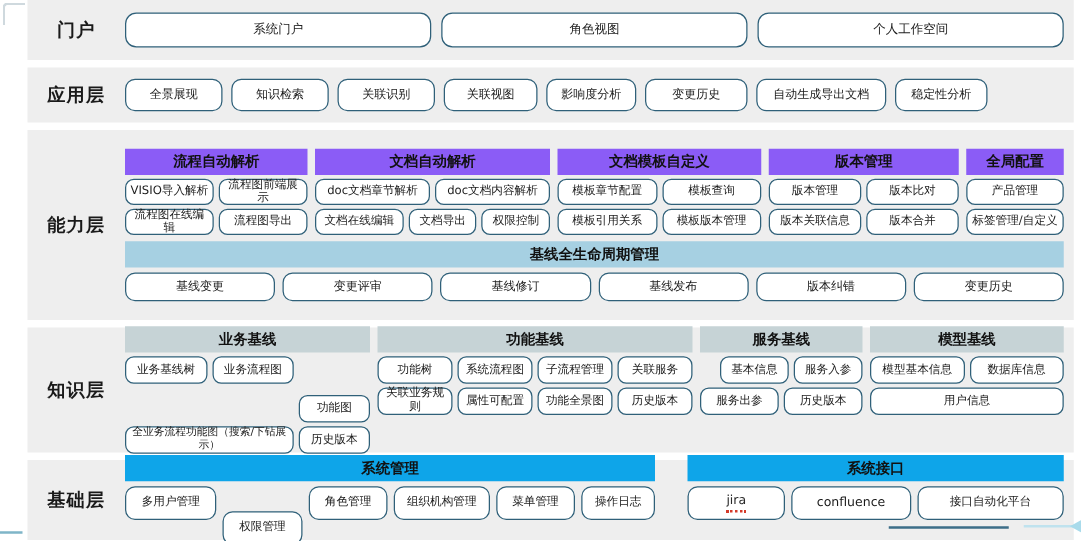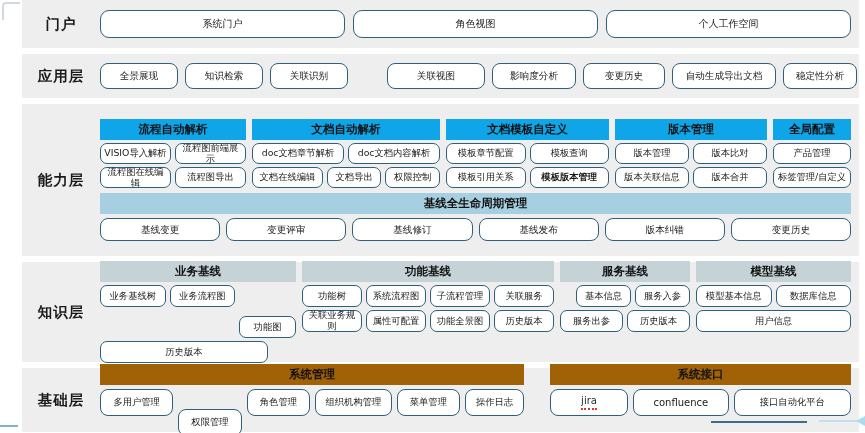--- a/index.html
+++ b/index.html
@@ -62,23 +62,23 @@
   
   .band{
     text-align:center;
     font-size:11.5px;
     font-weight:bold;
     color:#111;
     height:21px;
     line-height:21px;
     box-sizing:border-box;
   }
-  .band.cap{background:#0ea5e9;}
+  .band.cap{background:#8b5cf6;}
   .band.know{background:#c6d3d6;}
-  .band.base{background:#a16207;}
+  .band.base{background:#0ea5e9;}
   .band.wide{background:#a6d0e2;}
 
   
   .cap-groups{display:flex;gap:6px;}
   .cap-col{display:flex;flex-direction:column;gap:3px;}
   .cap-col .rowline{display:flex;gap:4px;}
   .cap-col .rowline .btn{height:21px;}
 
   .cap-lifecycle{margin-top:5px;}
   .life-row{display:flex;gap:6px;margin-top:4px;}
@@ -158,22 +158,22 @@
     </div>
   </div>
 
   <div class="layer" style="height:44px;justify-content:center;">
     <div class="layer-label">应用层</div>
     <div class="layer-body">
       <div class="app-row">
         <div class="btn" style="width:78px;">全景展现</div>
         <div class="btn" style="width:78px;">知识检索</div>
         <div class="btn" style="width:78px;">关联识别</div>
-        <div class="btn" style="width:98px;margin-left:32px;">关联视图</div>
-        <div class="btn" style="width:84px;">影响度分析</div>
+        <div class="btn" style="width:75px;">关联视图</div>
+        <div class="btn" style="width:72px;">影响度分析</div>
         <div class="btn" style="width:82px;">变更历史</div>
         <div class="btn" style="width:104px;">自动生成导出文档</div>
         <div class="btn" style="width:74px;">稳定性分析</div>
       </div>
     </div>
   </div>
 
   <div class="layer" style="height:152px;">
     <div class="layer-label">能力层</div>
     <div class="layer-body">
@@ -206,21 +206,21 @@
         </div>
 
         <div class="cap-col" style="flex:0 0 163px;">
           <div class="band cap">文档模板自定义</div>
           <div class="rowline">
             <div class="btn" style="flex:1 1 0;">模板章节配置</div>
             <div class="btn" style="flex:1 1 0;">模板查询</div>
           </div>
           <div class="rowline">
             <div class="btn" style="flex:1 1 0;">模板引用关系</div>
-            <div class="btn" style="flex:1 1 0;font-weight:bold;">模板版本管理</div>
+            <div class="btn" style="flex:1 1 0;">模板版本管理</div>
           </div>
         </div>
 
         <div class="cap-col" style="flex:0 0 152px;">
           <div class="band cap">版本管理</div>
           <div class="rowline">
             <div class="btn" style="flex:1 1 0;">版本管理</div>
             <div class="btn" style="flex:1 1 0;">版本比对</div>
           </div>
           <div class="rowline">
@@ -262,20 +262,21 @@
       <div class="know-groups">
 
         <div class="know-col" style="flex:0 0 196px;">
           <div class="band know">业务基线</div>
           <div class="rowline">
             <div class="btn" style="flex:1 1 0;">业务基线树</div>
             <div class="btn" style="flex:1 1 0;">业务流程图</div>
             <div class="btn" style="flex:0.85 1 0;margin-top:31px;">功能图</div>
           </div>
           <div class="rowline">
+            <div class="btn" style="flex:2.2 1 0;font-size:8.6px;">全业务流程功能图（搜索/下钻展示）</div>
             <div class="btn" style="flex:0.85 1 0;">历史版本</div>
           </div>
         </div>
 
         <div class="know-col" style="flex:0 0 252px;">
           <div class="band know">功能基线</div>
           <div class="rowline">
             <div class="btn" style="flex:1 1 0;">功能树</div>
             <div class="btn" style="flex:1 1 0;">系统流程图</div>
             <div class="btn" style="flex:1 1 0;">子流程管理</div>

